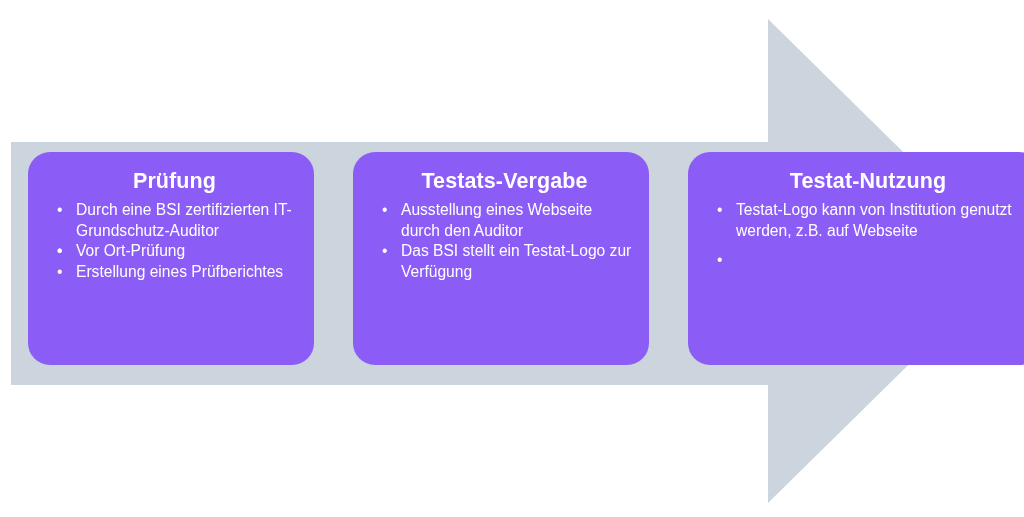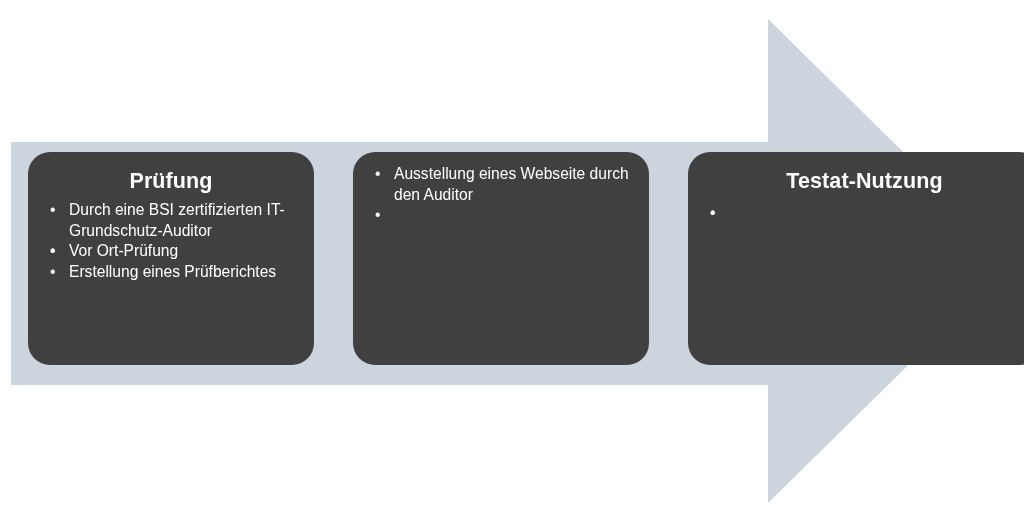--- a/index.html
+++ b/index.html
@@ -25,24 +25,24 @@
     width: 1024px;
     height: 517px;
     pointer-events: none;
   }
 
   
   .stage {
     position: absolute;
     top: 152px;
     height: 213px;
-    background: #404040;
+    background: #8b5cf6;
     border-radius: 22px;
     box-sizing: border-box;
-    padding: 12px 14px 10px 14px;
+    padding: 12px 14px 10px 21px;
     color: #ffffff;
   }
   .stage-1 { left: 28px;  width: 286px; }
   .stage-2 { left: 353px; width: 296px; }
   .stage-3 { left: 688px; width: 353px; }
 
   .stage-title {
     text-align: center;
     font-size: 21.5px;
     font-weight: bold;
@@ -101,36 +101,39 @@
         <span>Vor Ort-Prüfung</span>
       </li>
       <li>
         <span class="bullet-dot">•</span>
         <span>Erstellung eines Prüfberichtes</span>
       </li>
     </ul>
   </div>
 
   <div class="stage stage-2">
+    <div class="stage-title">Testats-Vergabe</div>
     <ul class="bullets">
       <li>
         <span class="bullet-dot">•</span>
         <span>Ausstellung eines Webseite durch den Auditor</span>
       </li>
       <li>
         <span class="bullet-dot">•</span>
+        <span>Das BSI stellt ein Testat-Logo zur Verfügung</span>
       </li>
     </ul>
   </div>
 
   <div class="stage stage-3 spaced">
     <div class="stage-title">Testat-Nutzung</div>
     <ul class="bullets">
       <li>
         <span class="bullet-dot">•</span>
+        <span>Testat-Logo kann von Institution genutzt werden, z.B. auf Webseite</span>
       </li>
       <li>
         <span class="bullet-dot">•</span>
       </li>
     </ul>
   </div>
 
 </div>
 
 </body></html>

